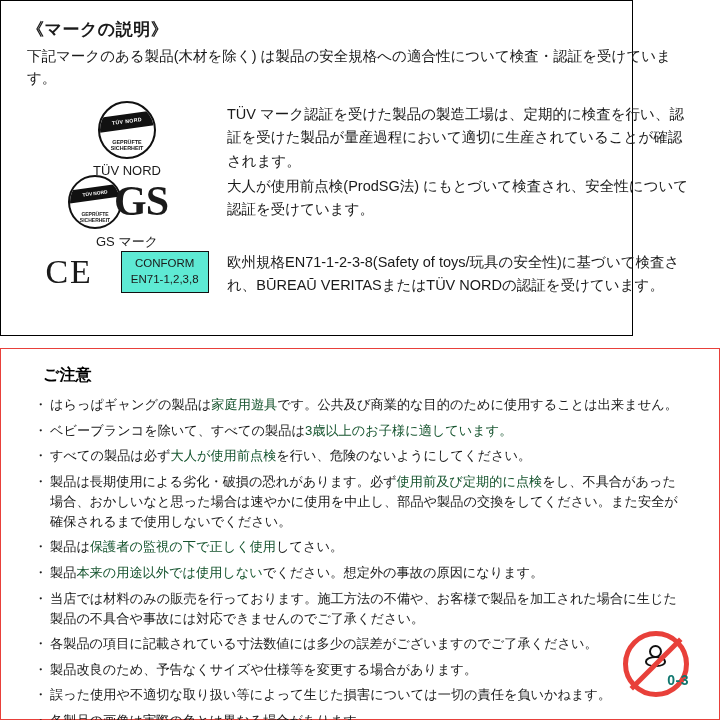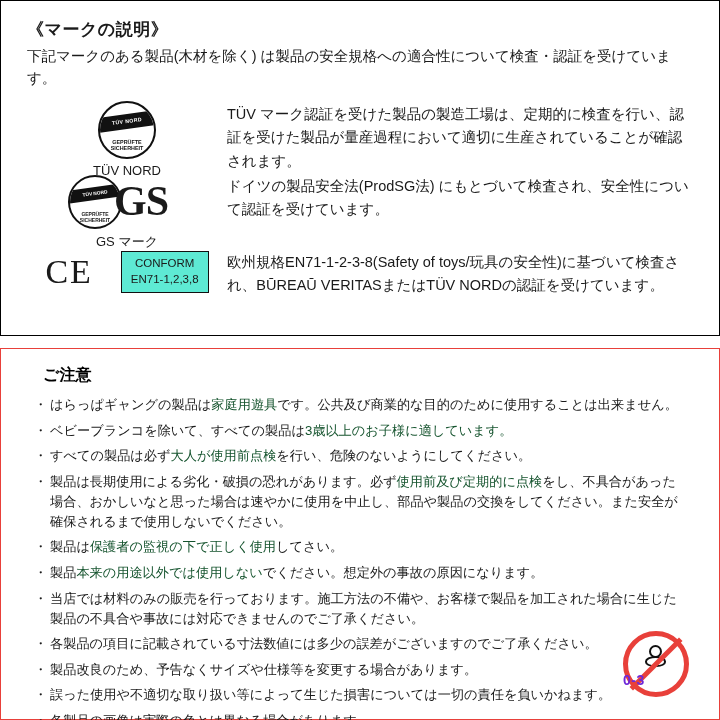--- a/index.html
+++ b/index.html
@@ -19,21 +19,21 @@
     width: 720px;
     height: 720px;
     box-sizing: border-box;
   }
 
   
   .marks-panel {
     position: absolute;
     left: 0;
     top: 0;
-    width: 720px;
+    width: 633px;
     height: 336px;
     border: 1px solid #000;
     box-sizing: border-box;
     background: #fff;
   }
   .marks-title {
     position: absolute;
     left: 26px;
     top: 17px;
     font-size: 17px;
@@ -289,27 +289,27 @@
     top: 11px;
     width: 21px;
     height: 11px;
     border: 2px solid #111;
     border-radius: 50% 50% 45% 45%;
     box-sizing: border-box;
     background: #fff;
   }
   .age-icon .label {
     position: absolute;
-    left: 0;
+    left: 9px;
     right: 0;
     bottom: 9px;
-    text-align: left;
+    text-align: right;
     font-size: 14px;
     font-weight: bold;
-    color: #6d28d9;
+    color: #0f766e;
     letter-spacing: 0.5px;
   }
 </style>
 </head>
 <body>
 
 <div class="page">
 
   <section class="marks-panel">
     <div class="marks-title">《マークの説明》</div>
@@ -334,21 +334,21 @@
           <div class="gs-circle">
             <div class="band">
                 <span>TÜV NORD</span>
               </div>
             <div class="lower">GEPRÜFTE<br>SICHERHEIT</div>
           </div>
           <div class="gs-big">GS</div>
         </div>
         <div class="mark-caption">GS マーク</div>
       </div>
-      <div class="mark-text">ドイツの製品安全法(ProdSG法) にもとづいて検査され、安全性について認証を受けています。</div>
+      <div class="mark-text">大人が使用前点検(ProdSG法) にもとづいて検査され、安全性について認証を受けています。</div>
     </div>
 
     <div class="mark-row" style="top:248px;">
       <div class="mark-cell">
         <div class="ce-wrap">
           <div class="ce-glyph">CE</div>
           <div class="conform-box">
             <div>CONFORM</div>
             <div>EN71-1,2,3,8</div>
           </div>

